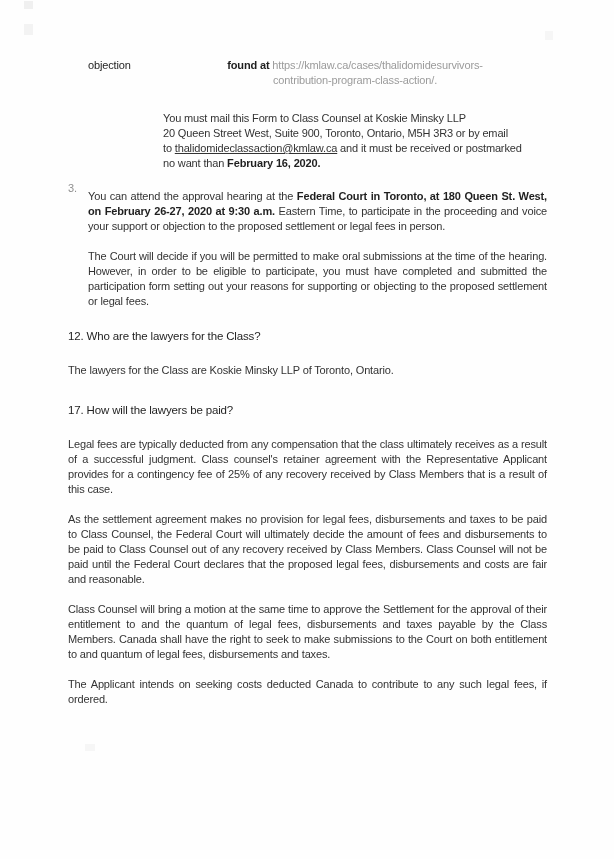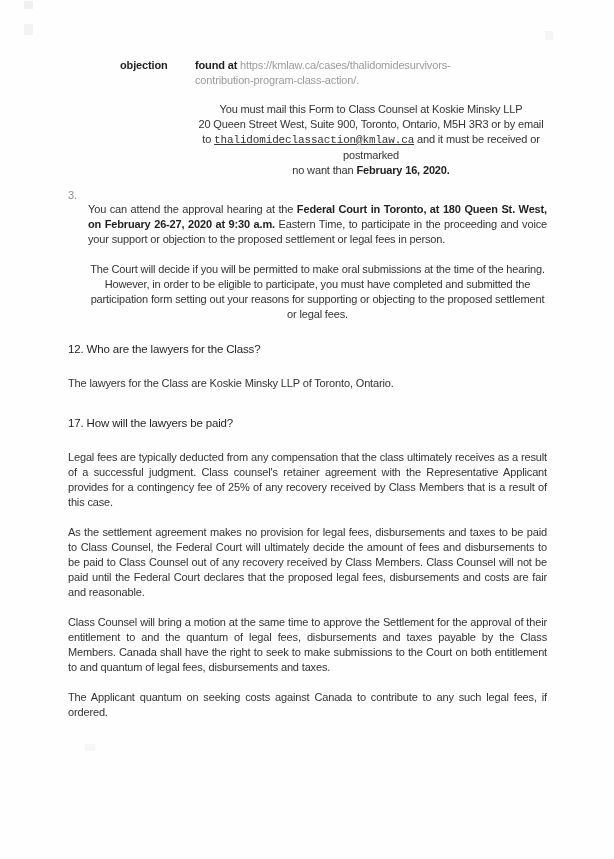--- a/index.html
+++ b/index.html
@@ -22,39 +22,39 @@
     background:var(--bg);
     padding:58px 67px 0 68px;
     overflow:hidden;
     color:var(--text);
     font-size:11px;
     line-height:15px;
     letter-spacing:-0.15px;
   }
   .row{display:flex;}
   .col-num{width:20px;flex-shrink:0;color:var(--num-gray);}
-  .col-label{width:75px;flex-shrink:0;font-weight:700;color:var(--bold);white-space:nowrap;margin-left:32px;}
+  .col-label{width:75px;flex-shrink:0;font-weight:400;color:var(--bold);white-space:nowrap;}
   .col-content{flex:1;min-width:0;}
-  p{margin:14px 0 15px 0;}
-  p.tight{margin:0 0 14px 0;}
-  p.last{margin:0;text-align:center;}
+  p{margin:8px 0 15px 0;}
+  p.tight{margin:0 0 23px 0;text-align:center;}
+  p.last{margin:0;}
   .just{text-align:justify;}
   h2{
     font-size:11.5px;
     line-height:15px;
     color:var(--bold);
     margin:20px 0 19px 0;
     font-weight:400;
     letter-spacing:-0.15px;
   }
   h2.more-space{margin-top:25px;}
   .row-objection{margin-bottom:10px;}
   .row-participate{margin-bottom:5px;}
   .b{font-weight:700;color:var(--bold);}
-  .u{text-decoration:underline;font-family:Liberation Mono, monospace;}
+  .u{text-decoration:underline;}
   .g{color:var(--link-gray);}
   .artifact{position:absolute;}
   .a1{left:24px;top:1px;width:9px;height:8px;background:#f0f0f0;}
   .a2{left:24px;top:24px;width:9px;height:11px;background:#f3f3f3;}
   .a3{left:545px;top:31px;width:8px;height:9px;background:#f6f6f6;}
   .a4{left:85px;top:744px;width:10px;height:7px;background:#f6f6f6;}
 </style>
 </head>
 <body>
 
@@ -82,15 +82,15 @@
     </div>
   </div>
 
   <h2>12. Who are the lawyers for the Class?</h2>
   <p>The lawyers for the Class are Koskie Minsky LLP of Toronto, Ontario.</p>
 
   <h2 class="more-space">17. How will the lawyers be paid?</h2>
   <p class="just">Legal fees are typically deducted from any compensation that the class ultimately receives as a result of a successful judgment. Class counsel's retainer agreement with the Representative Applicant provides for a contingency fee of 25% of any recovery received by Class Members that is a result of this case.</p>
   <p class="just">As the settlement agreement makes no provision for legal fees, disbursements and taxes to be paid to Class Counsel, the Federal Court will ultimately decide the amount of fees and disbursements to be paid to Class Counsel out of any recovery received by Class Members. Class Counsel will not be paid until the Federal Court declares that the proposed legal fees, disbursements and costs are fair and reasonable.</p>
   <p class="just">Class Counsel will bring a motion at the same time to approve the Settlement for the approval of their entitlement to and the quantum of legal fees, disbursements and taxes payable by the Class Members. Canada shall have the right to seek to make submissions to the Court on both entitlement to and quantum of legal fees, disbursements and taxes.</p>
-  <p class="just">The Applicant quantum on seeking costs against Canada to contribute to any such legal fees, if ordered.</p>
+  <p class="just">The Applicant intends on seeking costs deducted Canada to contribute to any such legal fees, if ordered.</p>
 
 </div>
 
 </body></html>

